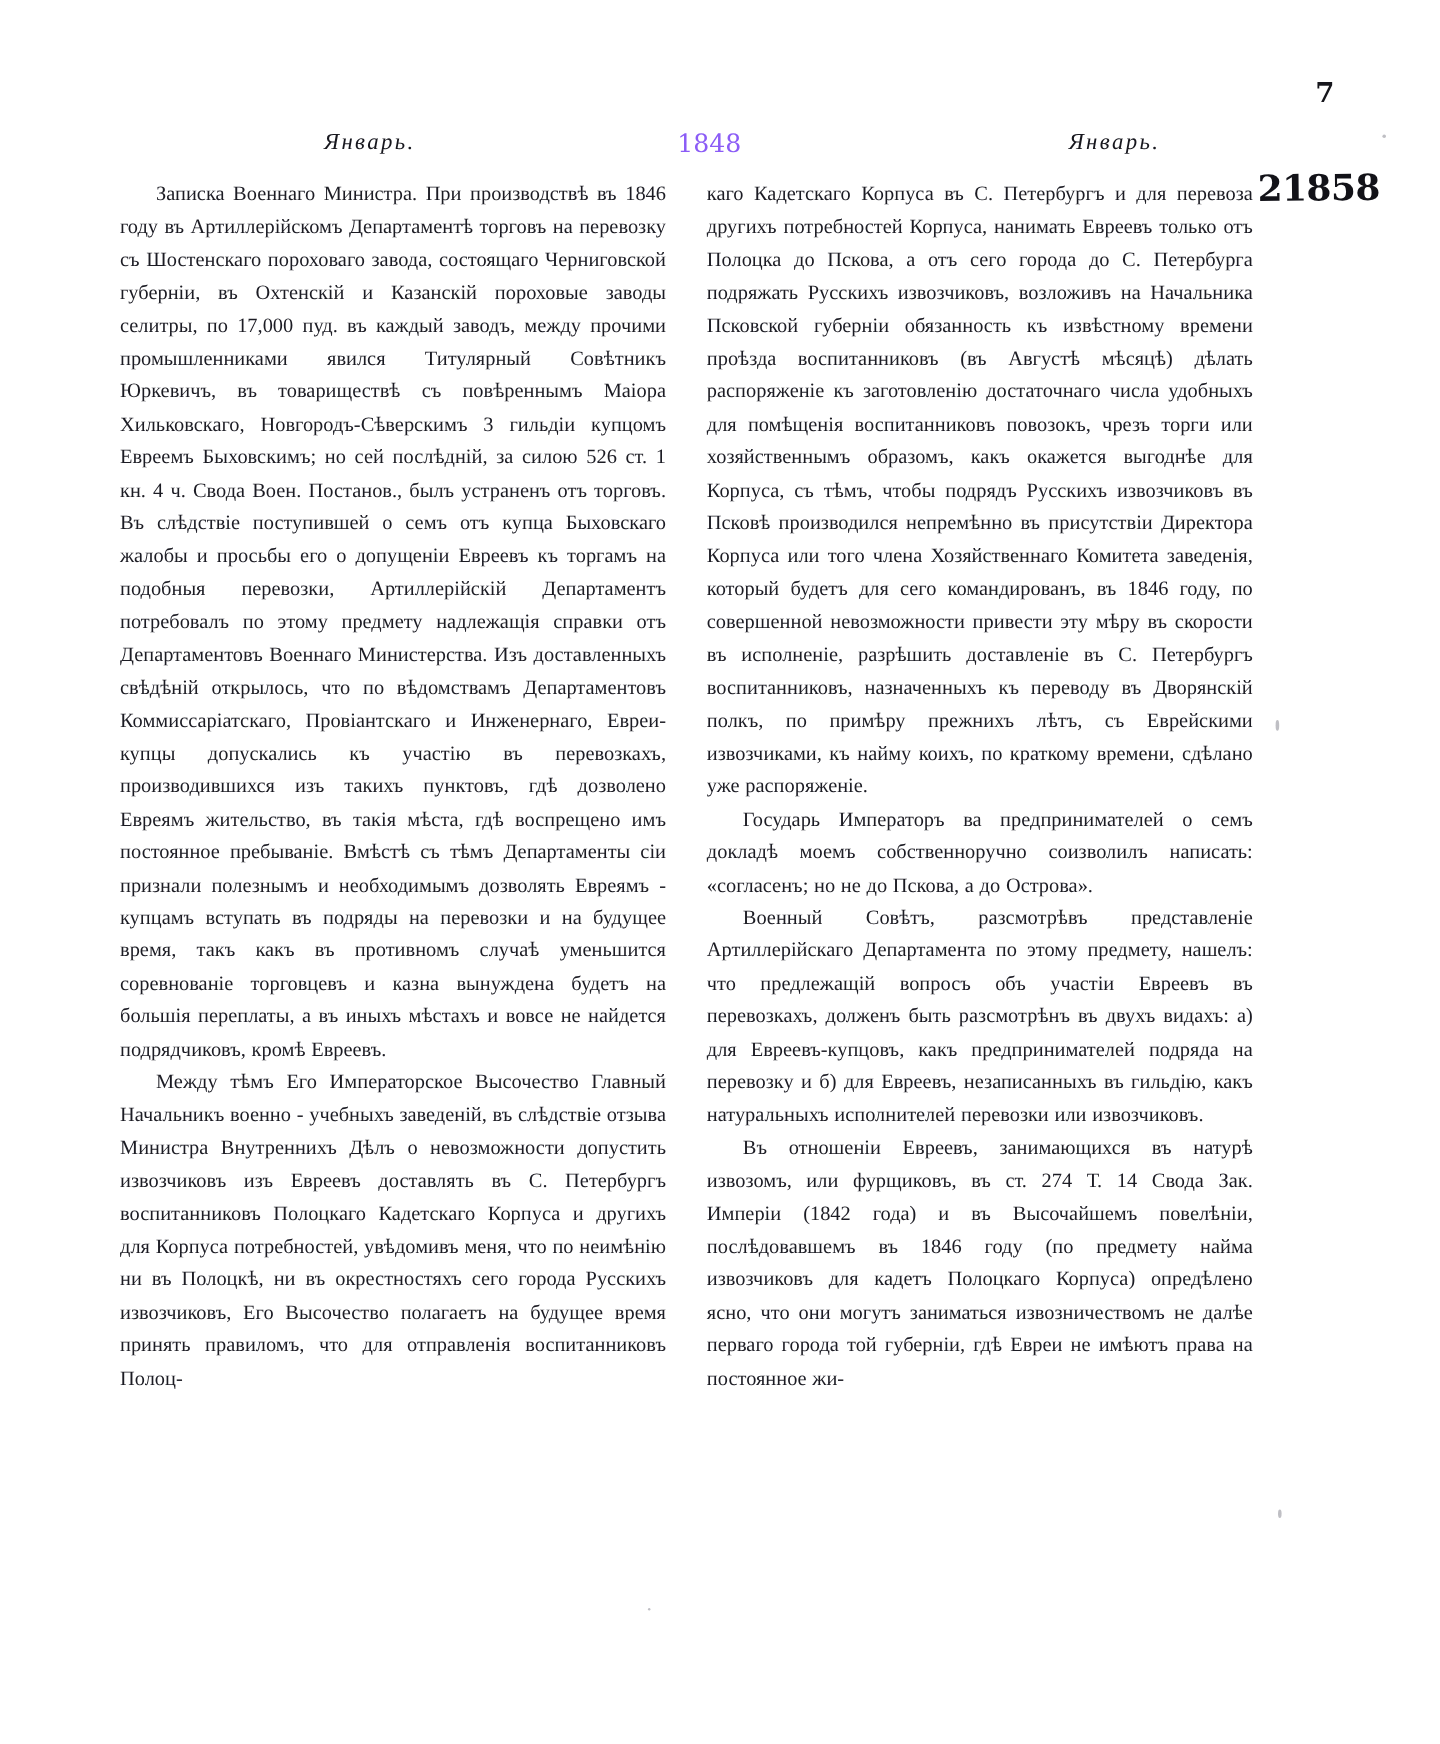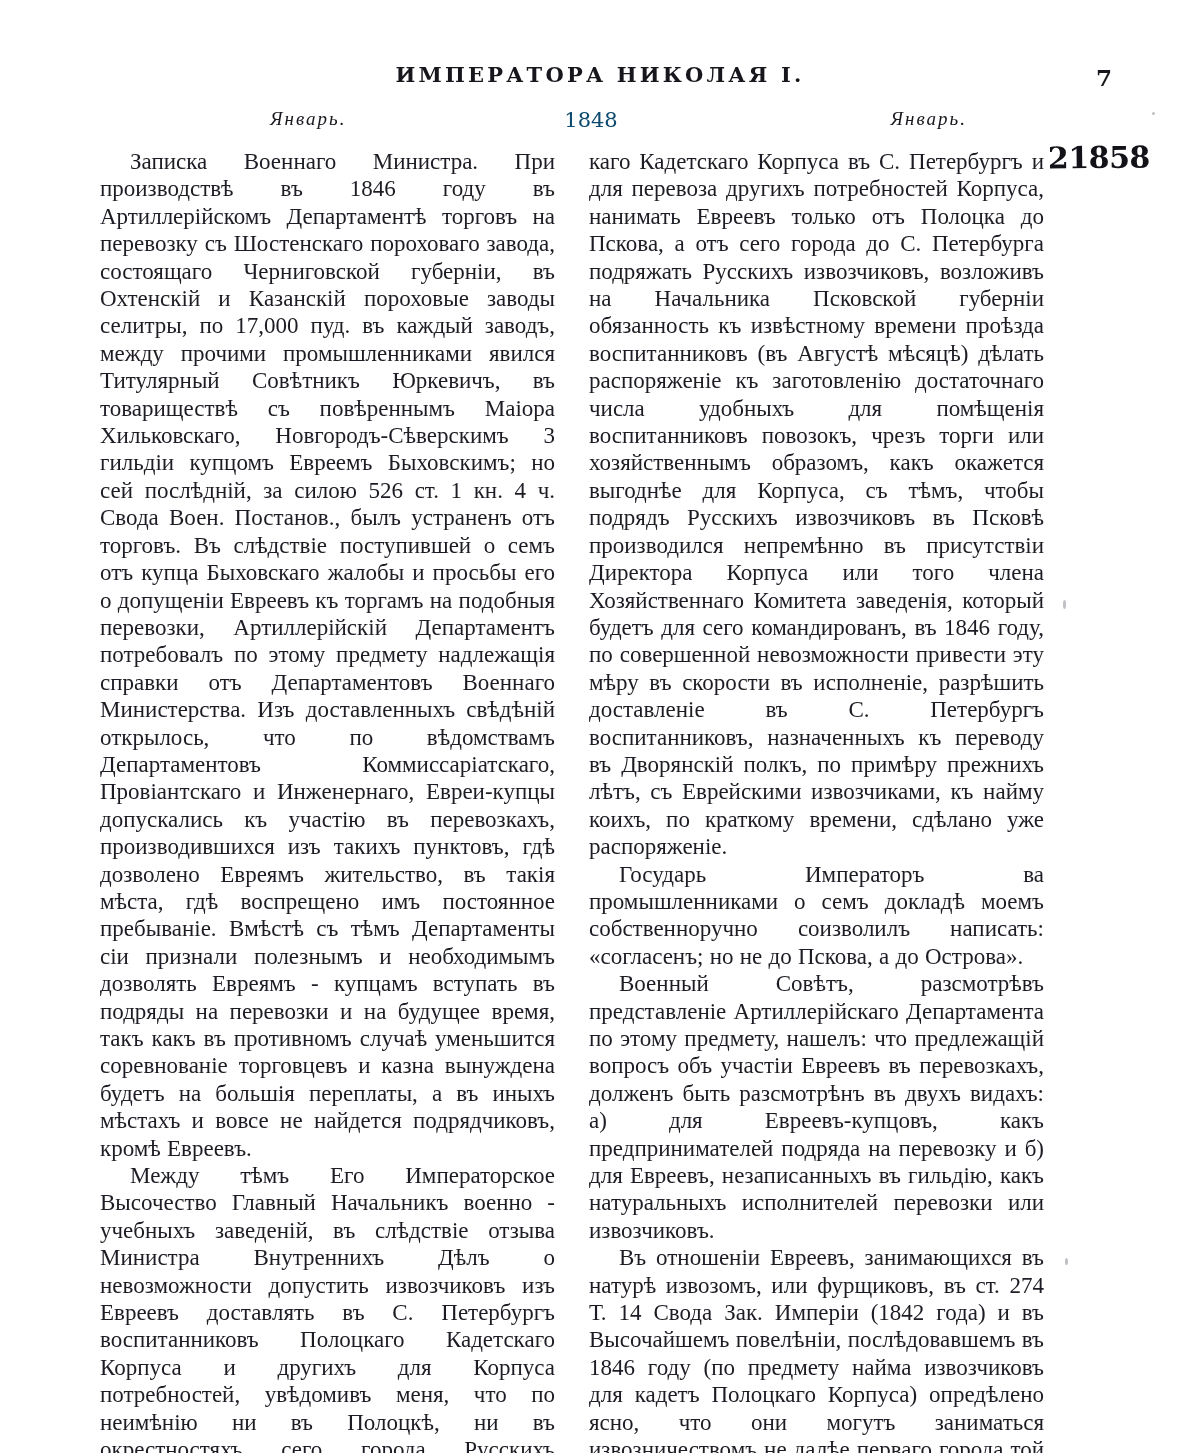--- a/index.html
+++ b/index.html
@@ -59,21 +59,21 @@
     font-size: 19px;
     letter-spacing: 2px;
     color: #17171e;
   }
   .subhead .year {
     position: absolute;
     left: 50%;
     transform: translateX(-50%);
     font-size: 21px;
     font-family: "DejaVu Serif", serif;
-    color: #0c4a6e;
+    color: #8b5cf6;
   }
   .subhead .month-right {
     position: absolute;
     right: 110px;
     font-style: italic;
     font-size: 19px;
     letter-spacing: 2px;
     color: #17171e;
   }
 
@@ -99,21 +99,21 @@
     height: 1260px;
     display: flex;
     gap: 34px;
   }
   .col {
     width: 455px;
     position: relative;
   }
   .col p {
     margin: 0;
-    font-size: 23px;
+    font-size: 17px;
     line-height: 27.4px;
     text-align: justify;
     text-justify: inter-word;
     color: #1c1c24;
     hyphens: none;
     word-spacing: 0.5px;
   }
   .col p.indent {
     text-indent: 30px;
   }
@@ -126,41 +126,38 @@
     background: #8b8b93;
     border-radius: 50%;
     opacity: .55;
   }
 </style>
 </head>
 <body>
 
 <div class="page">
 
-  <div class="header-line">
-    <span class="running-title">ИМПЕРАТОРА НИКОЛАЯ I.</span>
-  </div>
   <div class="folio">7</div>
 
   <div class="subhead">
     <span class="month-left">Январь.</span>
     <span class="year">1848</span>
     <span class="month-right">Январь.</span>
   </div>
 
   <div class="stamp">21858</div>
 
   <div class="columns">
     <div class="col">
       <p class="indent">Записка Военнаго Министра. При производствѣ въ 1846 году въ Артиллерійскомъ Департаментѣ торговъ на перевозку съ Шостенскаго пороховаго завода, состоящаго Черниговской губерніи, въ Охтенскій и Казанскій пороховые заводы селитры, по 17,000 пуд. въ каждый заводъ, между прочими промышленниками явился Титулярный Совѣтникъ Юркевичъ, въ товариществѣ съ повѣреннымъ Маіора Хильковскаго, Новгородъ-Сѣверскимъ 3 гильдіи купцомъ Евреемъ Быховскимъ; но сей послѣдній, за силою 526 ст. 1 кн. 4 ч. Свода Воен. Постанов., былъ устраненъ отъ торговъ. Въ слѣдствіе поступившей о семъ отъ купца Быховскаго жалобы и просьбы его о допущеніи Евреевъ къ торгамъ на подобныя перевозки, Артиллерійскій Департаментъ потребовалъ по этому предмету надлежащія справки отъ Департаментовъ Военнаго Министерства. Изъ доставленныхъ свѣдѣній открылось, что по вѣдомствамъ Департаментовъ Коммиссаріатскаго, Провіантскаго и Инженернаго, Евреи-купцы допускались къ участію въ перевозкахъ, производившихся изъ такихъ пунктовъ, гдѣ дозволено Евреямъ жительство, въ такія мѣста, гдѣ воспрещено имъ постоянное пребываніе. Вмѣстѣ съ тѣмъ Департаменты сіи признали полезнымъ и необходимымъ дозволять Евреямъ - купцамъ вступать въ подряды на перевозки и на будущее время, такъ какъ въ противномъ случаѣ уменьшится соревнованіе торговцевъ и казна вынуждена будетъ на большія переплаты, а въ иныхъ мѣстахъ и вовсе не найдется подрядчиковъ, кромѣ Евреевъ.</p>
       <p class="indent">Между тѣмъ Его Императорское Высочество Главный Начальникъ военно - учебныхъ заведеній, въ слѣдствіе отзыва Министра Внутреннихъ Дѣлъ о невозможности допустить извозчиковъ изъ Евреевъ доставлять въ С. Петербургъ воспитанниковъ Полоцкаго Кадетскаго Корпуса и другихъ для Корпуса потребностей, увѣдомивъ меня, что по неимѣнію ни въ Полоцкѣ, ни въ окрестностяхъ сего города Русскихъ извозчиковъ, Его Высочество полагаетъ на будущее время принять правиломъ, что для отправленія воспитанниковъ Полоц-</p>
     </div>
     <div class="col">
       <p>каго Кадетскаго Корпуса въ С. Петербургъ и для перевоза другихъ потребностей Корпуса, нанимать Евреевъ только отъ Полоцка до Пскова, а отъ сего города до С. Петербурга подряжать Русскихъ извозчиковъ, возложивъ на Начальника Псковской губерніи обязанность къ извѣстному времени проѣзда воспитанниковъ (въ Августѣ мѣсяцѣ) дѣлать распоряженіе къ заготовленію достаточнаго числа удобныхъ для помѣщенія воспитанниковъ повозокъ, чрезъ торги или хозяйственнымъ образомъ, какъ окажется выгоднѣе для Корпуса, съ тѣмъ, чтобы подрядъ Русскихъ извозчиковъ въ Псковѣ производился непремѣнно въ присутствіи Директора Корпуса или того члена Хозяйственнаго Комитета заведенія, который будетъ для сего командированъ, въ 1846 году, по совершенной невозможности привести эту мѣру въ скорости въ исполненіе, разрѣшить доставленіе въ С. Петербургъ воспитанниковъ, назначенныхъ къ переводу въ Дворянскій полкъ, по примѣру прежнихъ лѣтъ, съ Еврейскими извозчиками, къ найму коихъ, по краткому времени, сдѣлано уже распоряженіе.</p>
-      <p class="indent">Государь Императоръ ва промышленниками о семъ докладѣ моемъ собственноручно соизволилъ написать: «согласенъ; но не до Пскова, а до Острова».</p>
+      <p class="indent">Государь Императоръ ва предпринимателей о семъ докладѣ моемъ собственноручно соизволилъ написать: «согласенъ; но не до Пскова, а до Острова».</p>
       <p class="indent">Военный Совѣтъ, разсмотрѣвъ представленіе Артиллерійскаго Департамента по этому предмету, нашелъ: что предлежащій вопросъ объ участіи Евреевъ въ перевозкахъ, долженъ быть разсмотрѣнъ въ двухъ видахъ: а) для Евреевъ-купцовъ, какъ предпринимателей подряда на перевозку и б) для Евреевъ, незаписанныхъ въ гильдію, какъ натуральныхъ исполнителей перевозки или извозчиковъ.</p>
       <p class="indent">Въ отношеніи Евреевъ, занимающихся въ натурѣ извозомъ, или фурщиковъ, въ ст. 274 Т. 14 Свода Зак. Имперіи (1842 года) и въ Высочайшемъ повелѣніи, послѣдовавшемъ въ 1846 году (по предмету найма извозчиковъ для кадетъ Полоцкаго Корпуса) опредѣлено ясно, что они могутъ заниматься извозничествомъ не далѣе перваго города той губерніи, гдѣ Евреи не имѣютъ права на постоянное жи-</p>
     </div>
   </div>
 
   <span class="speck" style="left:1152px;top:112px;width:3px;height:3px;"></span>
   <span class="speck" style="left:1063px;top:600px;width:3px;height:9px;"></span>
   <span class="speck" style="left:1065px;top:1258px;width:3px;height:7px;"></span>
   <span class="speck" style="left:540px;top:1340px;width:2px;height:2px;"></span>
 </div>

